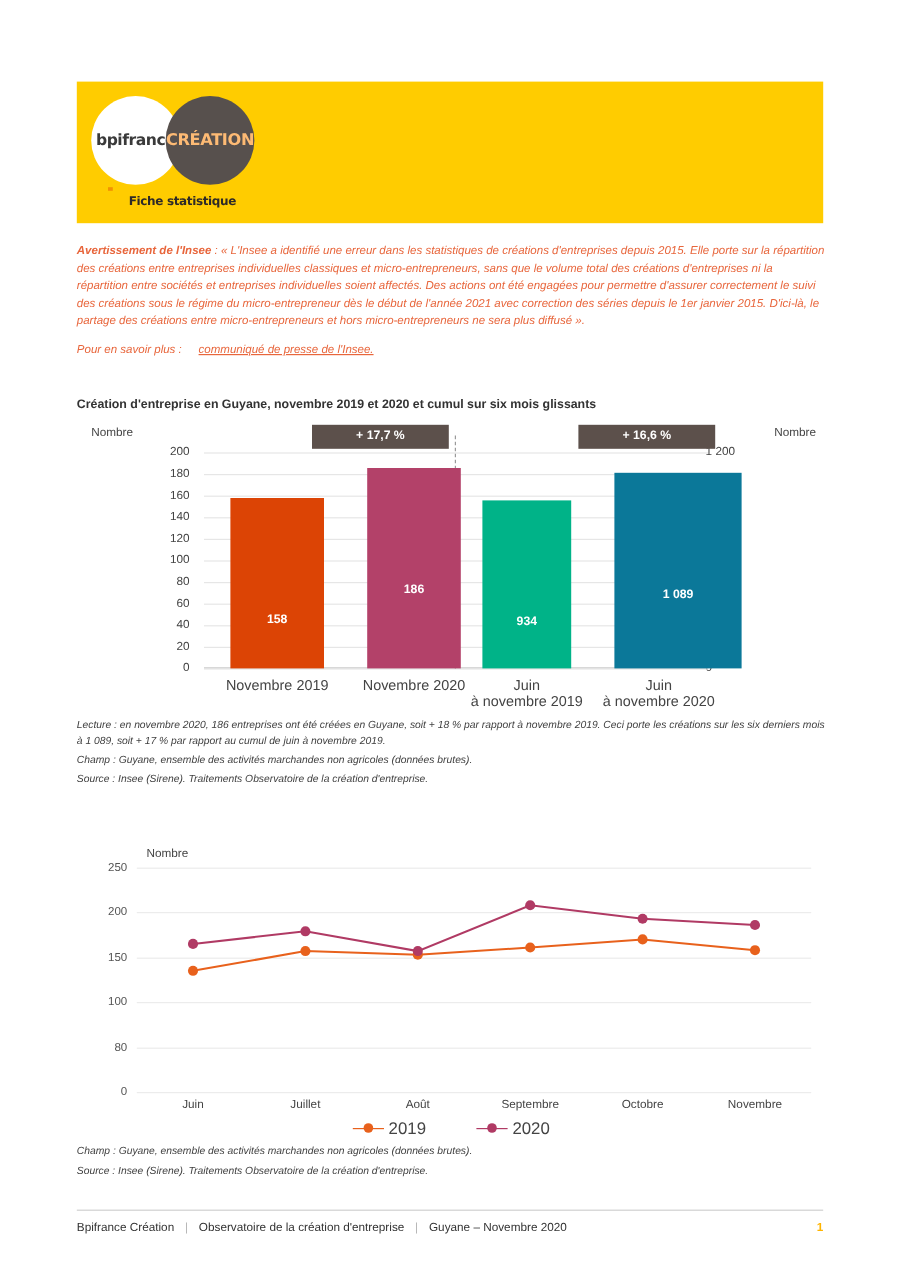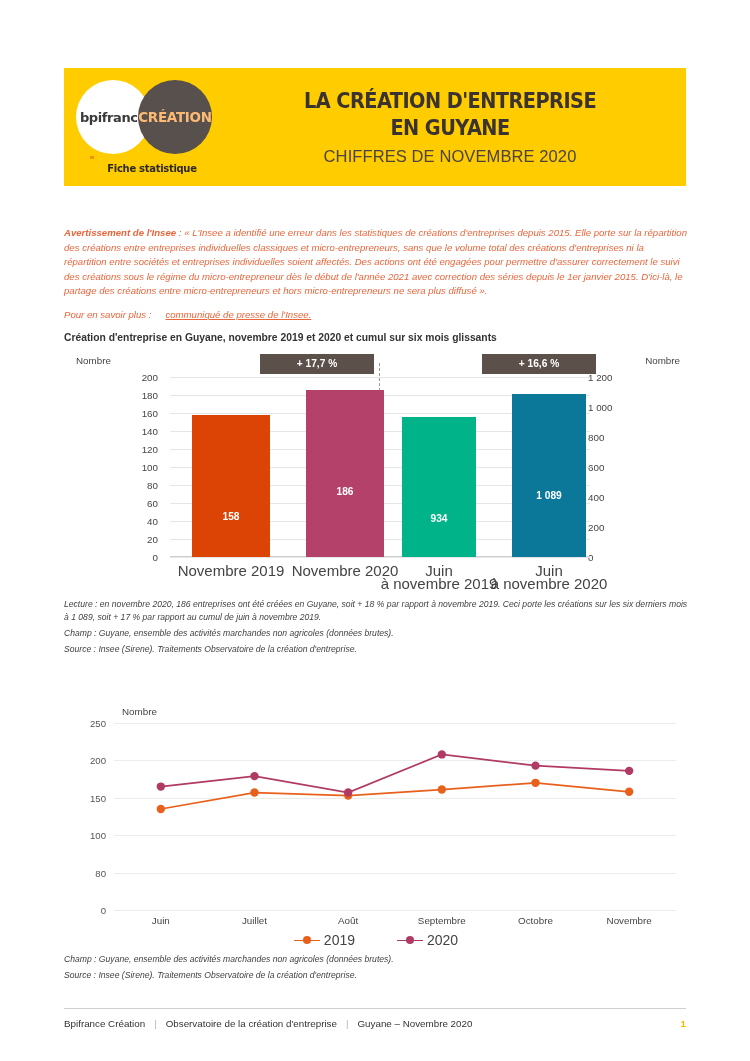--- a/index.html
+++ b/index.html
@@ -132,21 +132,20 @@
   
   .warning {
     position: absolute;
     left: 64px;
     top: 203px;
     width: 624px;
     font-style: italic;
     font-size: 9.6px;
     line-height: 14.5px;
     color: #E8663C;
-    margin-top: 23px;
   }
   .warning b { font-weight: 700; font-style: italic; }
   .warning .more {
     margin-top: 9px;
     display: block;
   }
   .warning .link {
     text-decoration: underline;
     color: #E8663C;
     margin-left: 14px;
@@ -229,21 +228,21 @@
     font-weight: 700;
   }
   .bc-bar span {
     position: absolute;
     left: 0; right: 0;
     top: 96px;
   }
   .bc-xlab {
     position: absolute;
     text-align: center;
-    font-size: 15px;
+    font-size: 12px;
     color: #444;
     line-height: 12.5px;
   }
   .bc-badge {
     position: absolute;
     top: -1px;
     background: #5C504B;
     color: #ffffff;
     font-size: 10.2px;
     font-weight: 700;
@@ -377,25 +376,20 @@
     <div class="banner-logos">
       <div class="logo-circle logo-bpi">
         <span class="bpi-text">bpifrance</span>
         <span class="bpi-dot"></span>
       </div>
       <div class="logo-circle logo-creation">
         <span class="cre-text">CRÉATION</span>
         <span class="cre-dot"></span>
       </div>
       <div class="banner-fiche">Fiche statistique</div>
-    </div>
-    <div class="banner-titles">
-      <div class="banner-title-main">LA CRÉATION D'ENTREPRISE</div>
-      <div class="banner-title-main">EN GUYANE</div>
-      <div class="banner-title-sub">CHIFFRES DE NOVEMBRE 2020</div>
     </div>
   </div>
 
   <div class="warning">
     <span><b>Avertissement de l'Insee</b><span> : « L'Insee a identifié une erreur dans les statistiques de créations d'entreprises depuis 2015. Elle porte sur la répartition des créations entre entreprises individuelles classiques et micro-entrepreneurs, sans que le volume total des créations d'entreprises ni la répartition entre sociétés et entreprises individuelles soient affectés. Des actions ont été engagées pour permettre d'assurer correctement le suivi des créations sous le régime du micro-entrepreneur dès le début de l'année 2021 avec correction des séries depuis le 1er janvier 2015. D'ici-là, le partage des créations entre micro-entrepreneurs et hors micro-entrepreneurs ne sera plus diffusé ».</span></span>
     <span class="more">
       <span>Pour en savoir plus :</span><a class="link" href="#">communiqué de presse de l'Insee.</a>
     </span>
   </div>
 
@@ -447,21 +441,21 @@
       <div id="bc-bars">
           <div class="bc-bar" style="left: 22px; width: 78px; height: 142.2px; background: rgb(220, 68, 5);">
             <span>158</span>
           </div>
           <div class="bc-bar" style="left: 136px; width: 78px; height: 167.4px; background: rgb(179, 65, 105);">
             <span>186</span>
           </div>
           <div class="bc-bar" style="left: 232px; width: 74px; height: 140.1px; background: rgb(0, 179, 136);">
             <span>934</span>
           </div>
-          <div class="bc-bar" style="left: 342px; width: 74px; height: 163.35px; background: rgb(11, 120, 153);">
+          <div class="bc-bar" style="left: 342px; width: 74px; height: 163.35px; background: rgb(11, 120, 153); padding-left: 32px;">
             <span>1 089</span>
           </div>
         </div>
     </div>
 
     <div id="bc-xlabels">
         <div class="bc-xlab" style="left: 102px; width: 130px; top: 210px;">
           <div>Novembre 2019</div>
         </div>
         <div class="bc-xlab" style="left: 216px; width: 130px; top: 210px;">

